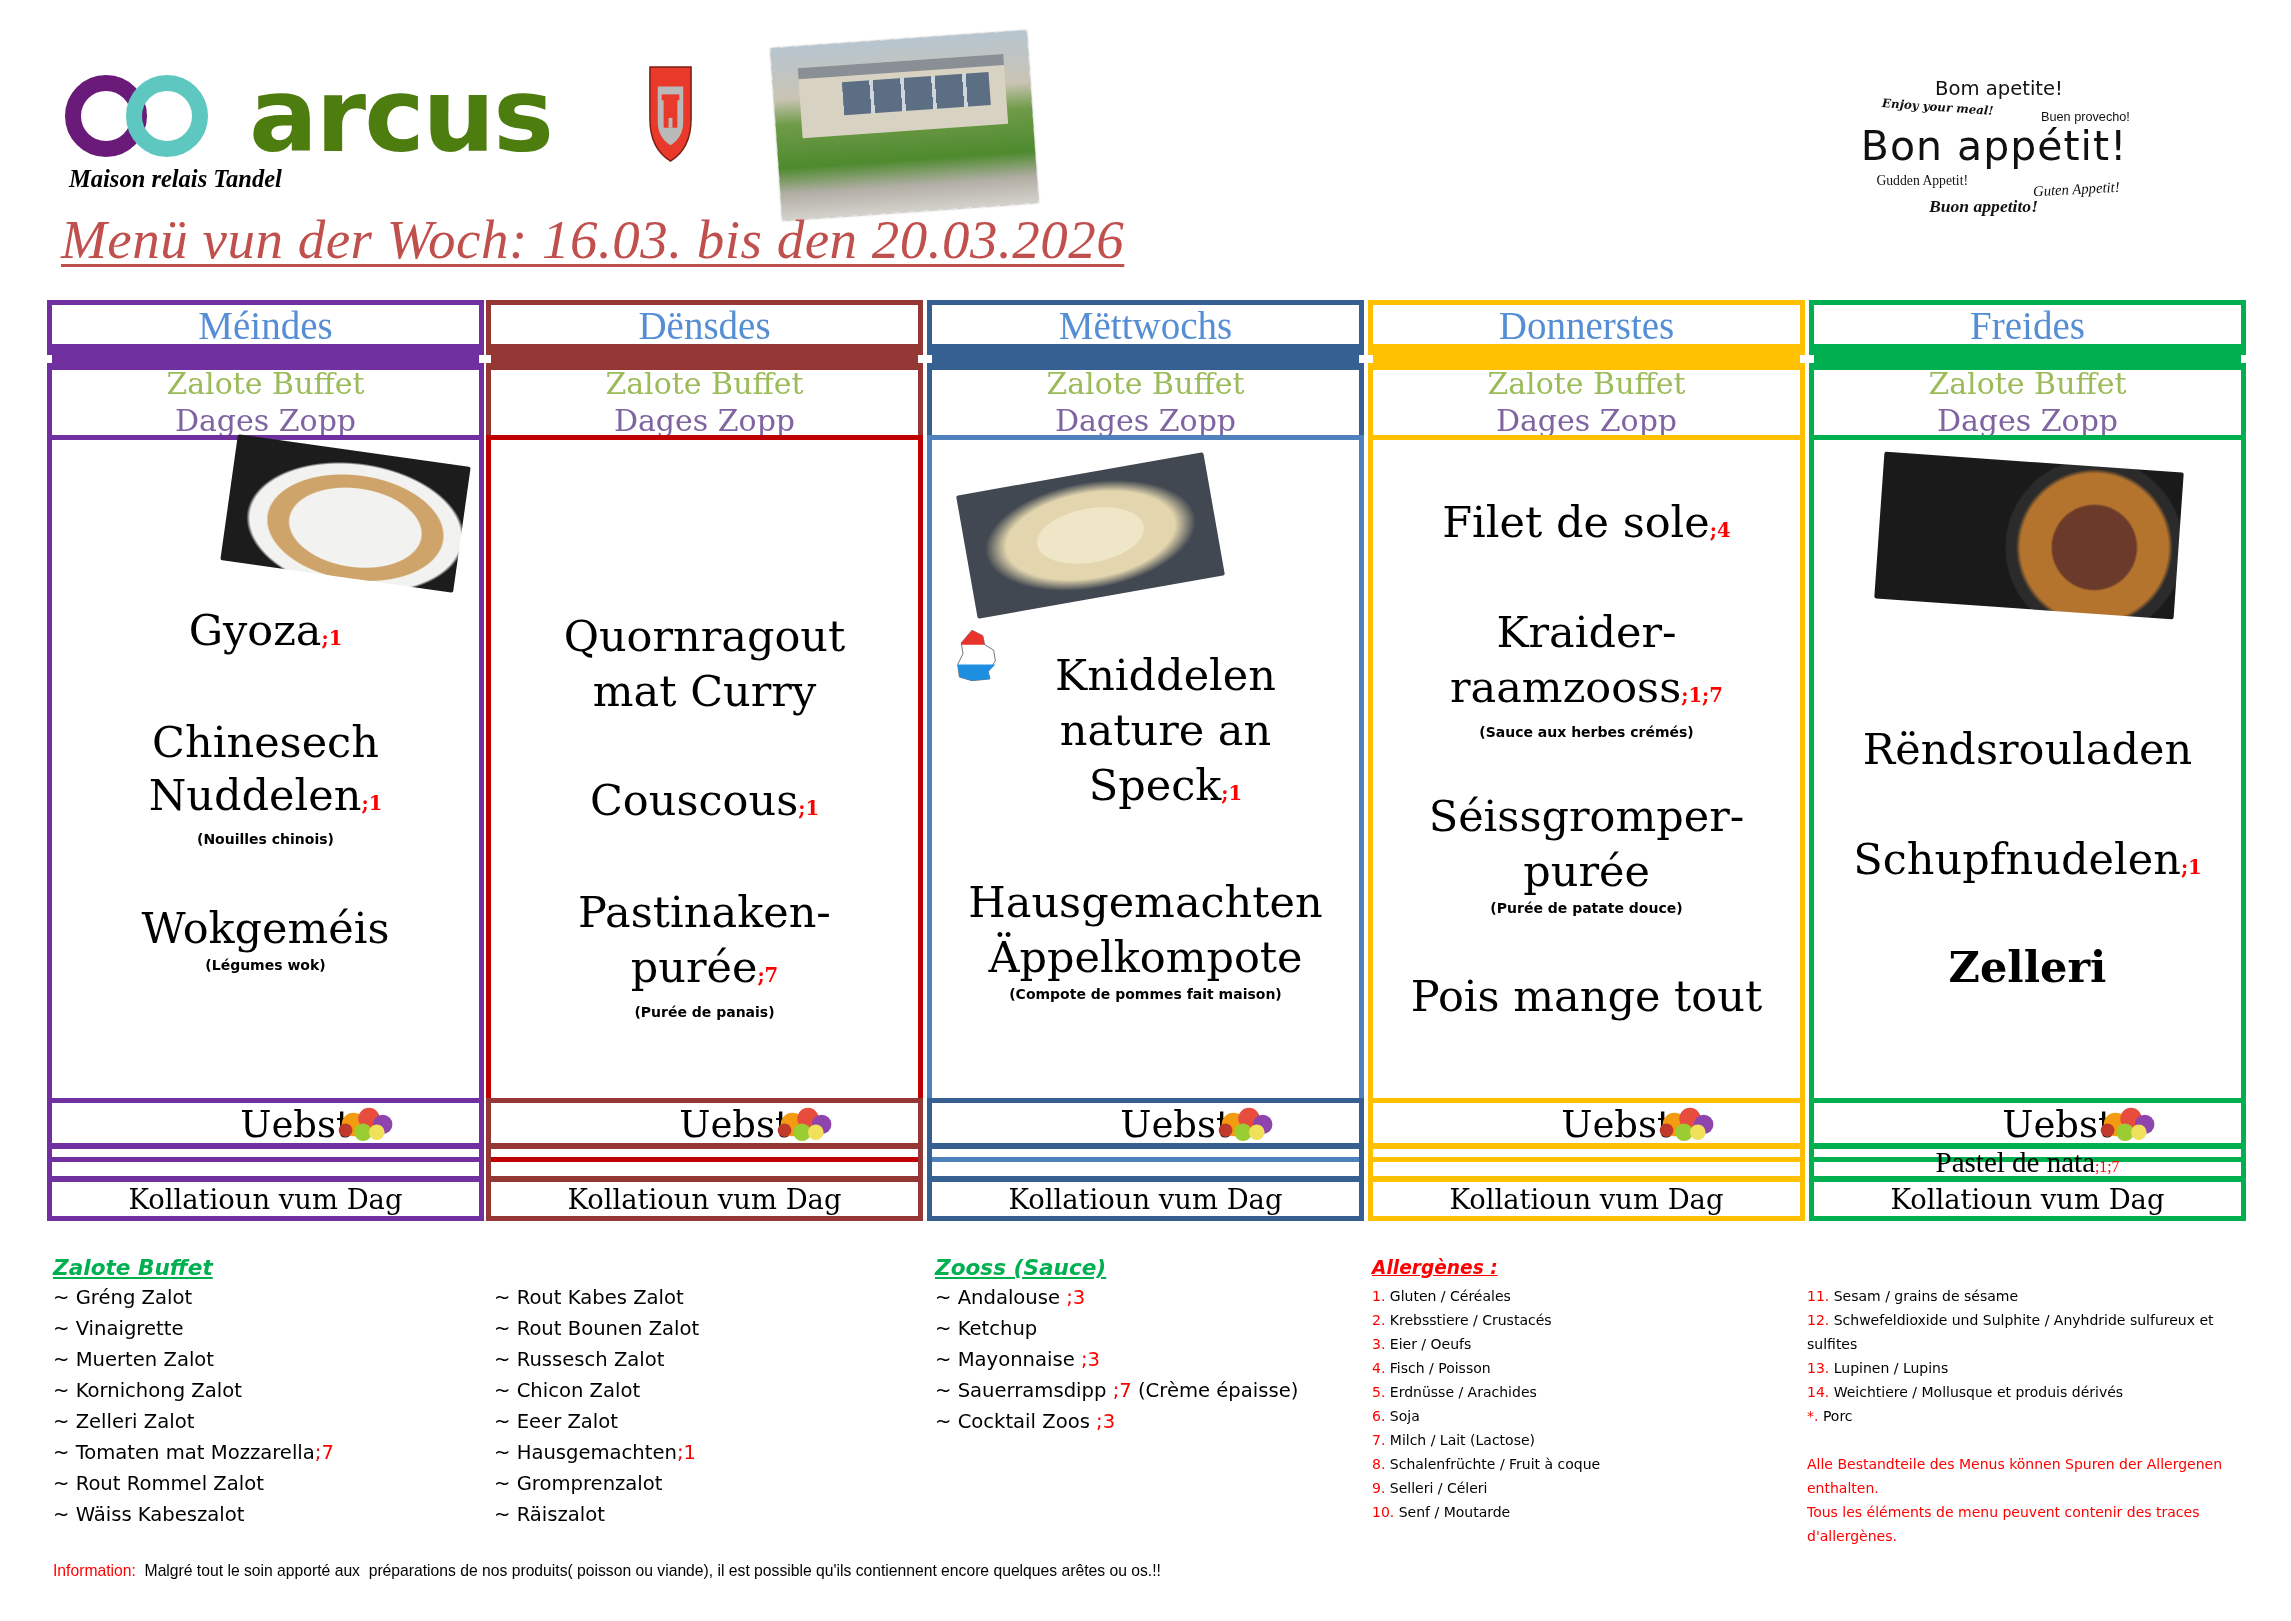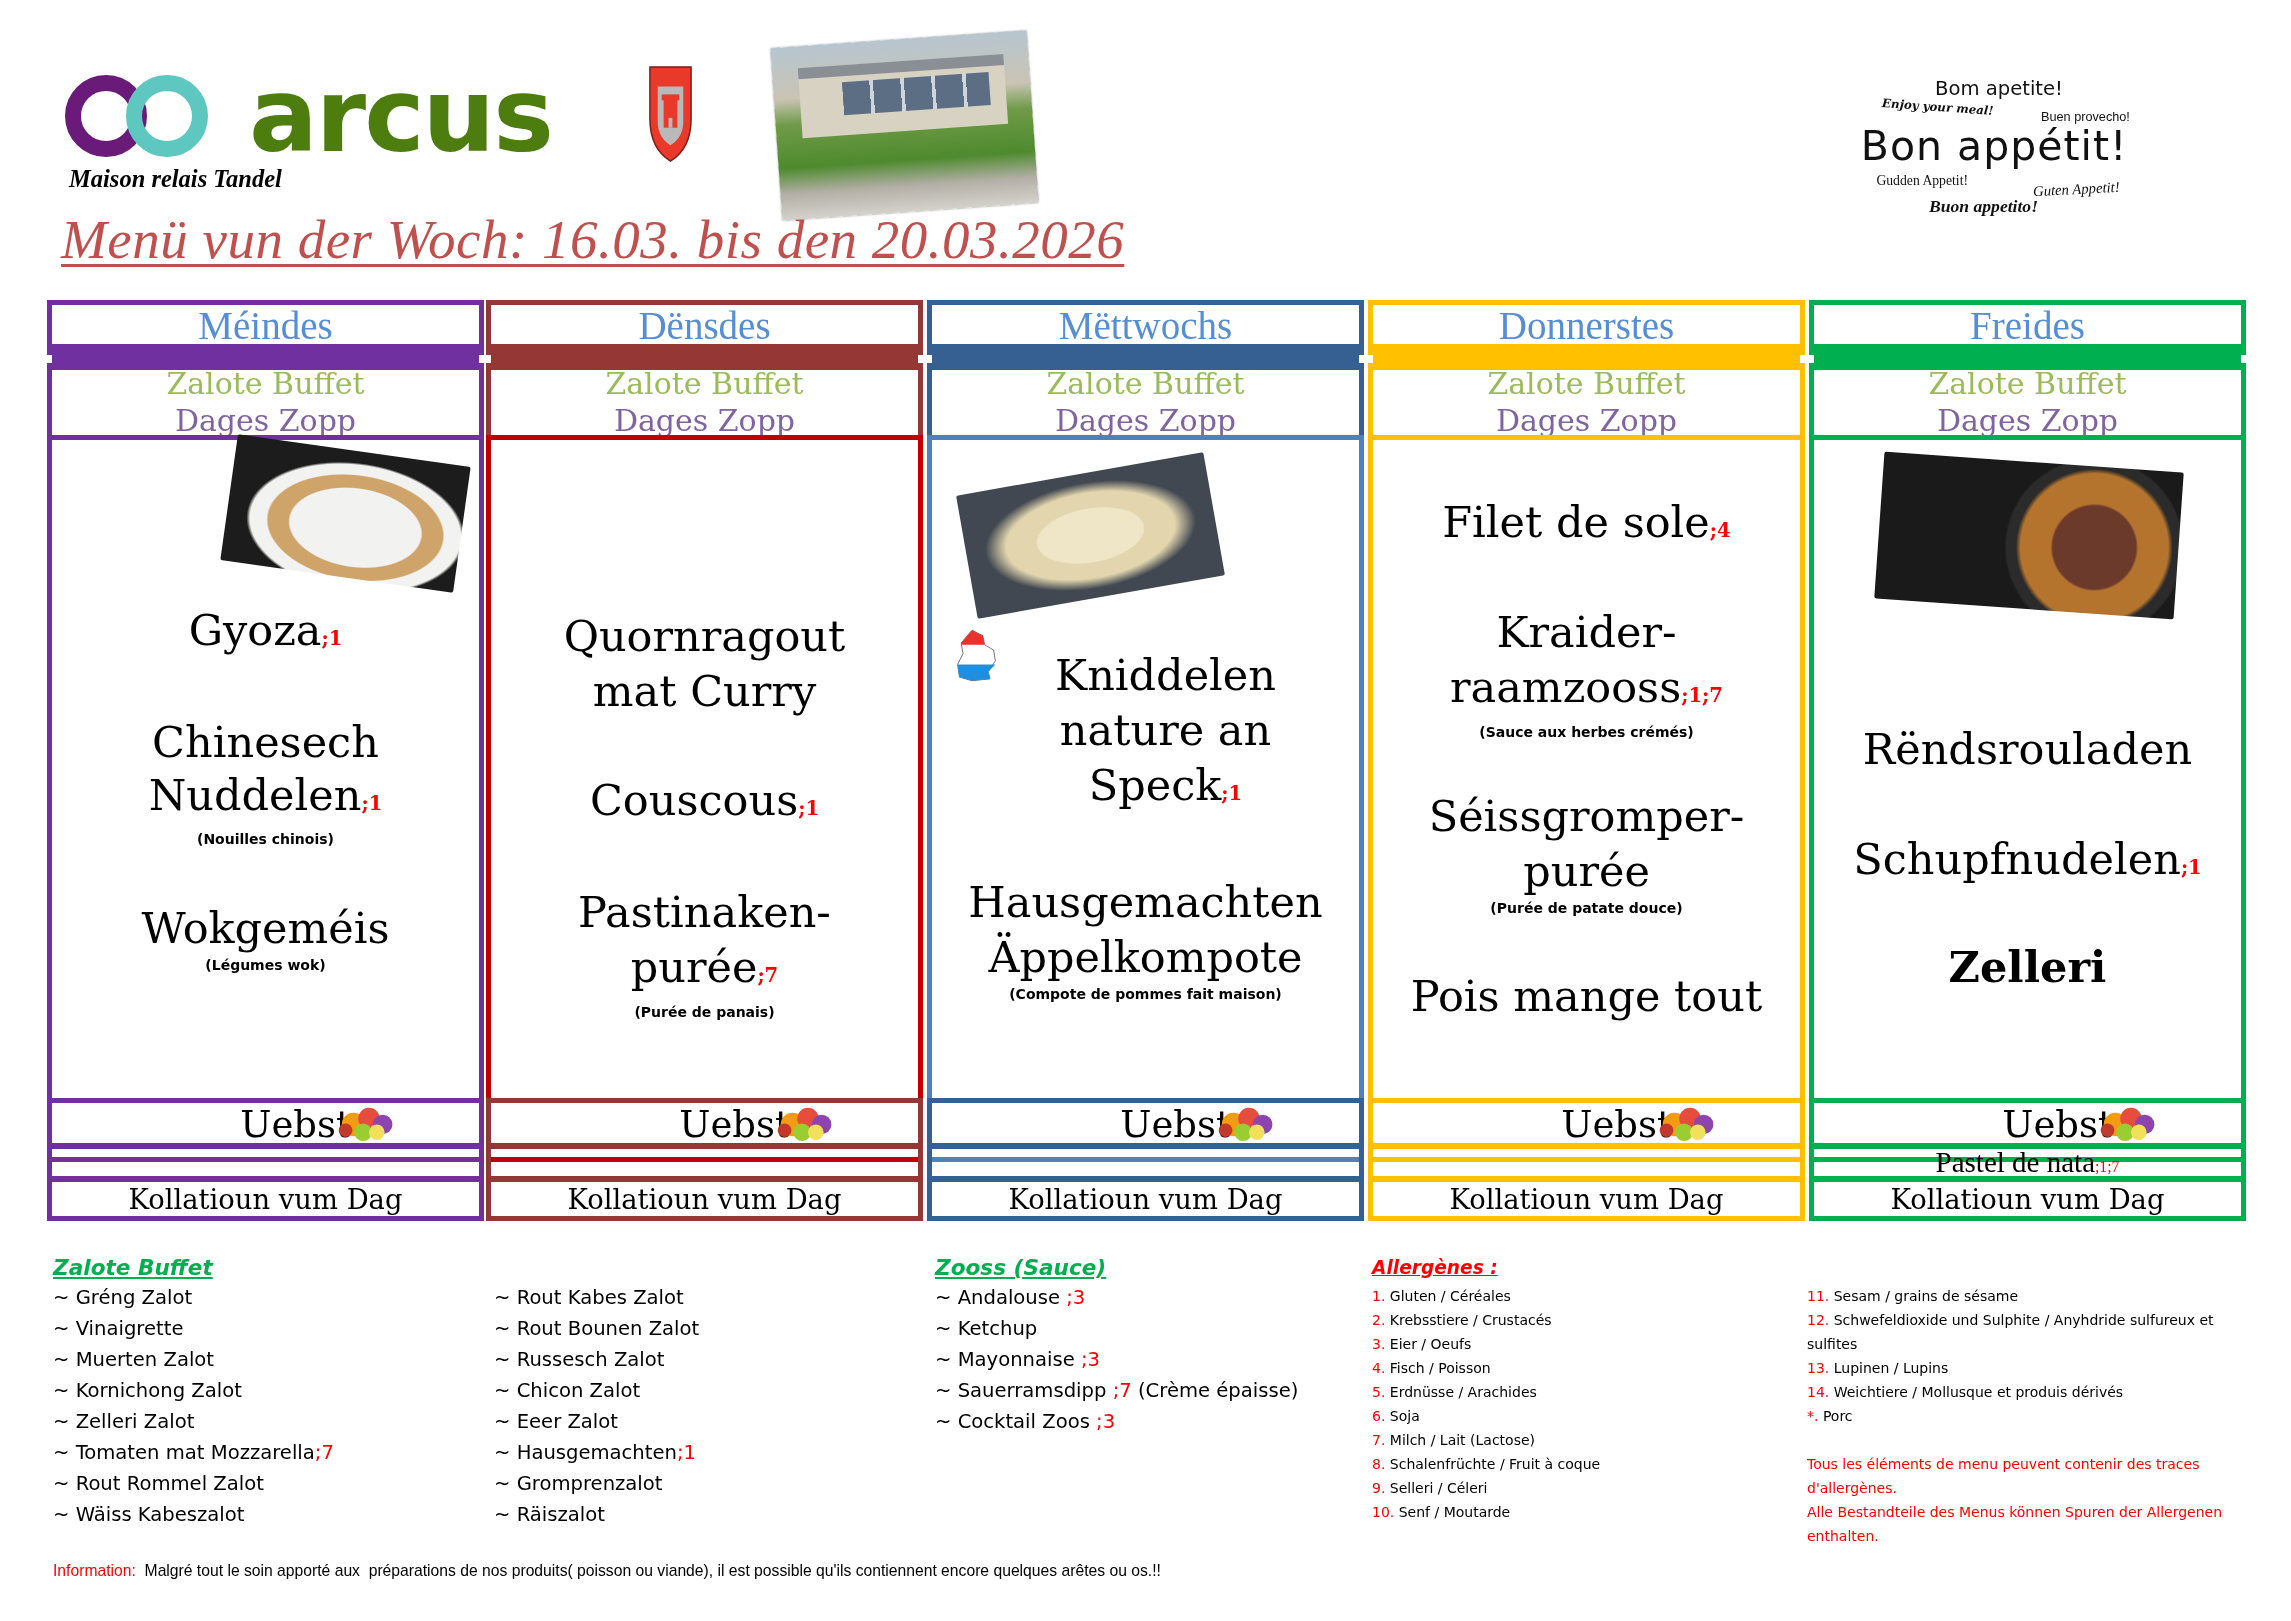--- a/index.html
+++ b/index.html
@@ -308,20 +308,20 @@
   <div><span class="n">9.</span><span> Selleri / Céleri</span></div>
   <div><span class="n">10.</span><span> Senf / Moutarde</span></div>
 </div>
 <div class="abs allerg" style="left:1807px;top:1284px;width:441px;">
   <div><span class="n">11.</span><span> Sesam / grains de sésame</span></div>
   <div><span class="n">12.</span><span> Schwefeldioxide und Sulphite / Anyhdride sulfureux et sulfites</span></div>
   <div><span class="n">13.</span><span> Lupinen / Lupins</span></div>
   <div><span class="n">14.</span><span> Weichtiere / Mollusque et produis dérivés</span></div>
   <div><span class="n">*.</span><span> Porc</span></div>
   <div style="height:23.5px;"></div>
+  <div class="warn">Alle Bestandteile des Menus können Spuren der Allergenen enthalten.</div>
   <div class="warn">Tous les éléments de menu peuvent contenir des traces d'allergènes.</div>
-  <div class="warn">Alle Bestandteile des Menus können Spuren der Allergenen enthalten.</div>
 </div>
 
 <div class="abs info">
   <span style="color:#ff0000;">Information:</span><span style="white-space:pre;">  Malgré tout le soin apporté aux  préparations de nos produits( poisson ou viande), il est possible qu'ils contiennent encore quelques arêtes ou os.!!</span>
 </div>
 
 
 </body></html>

